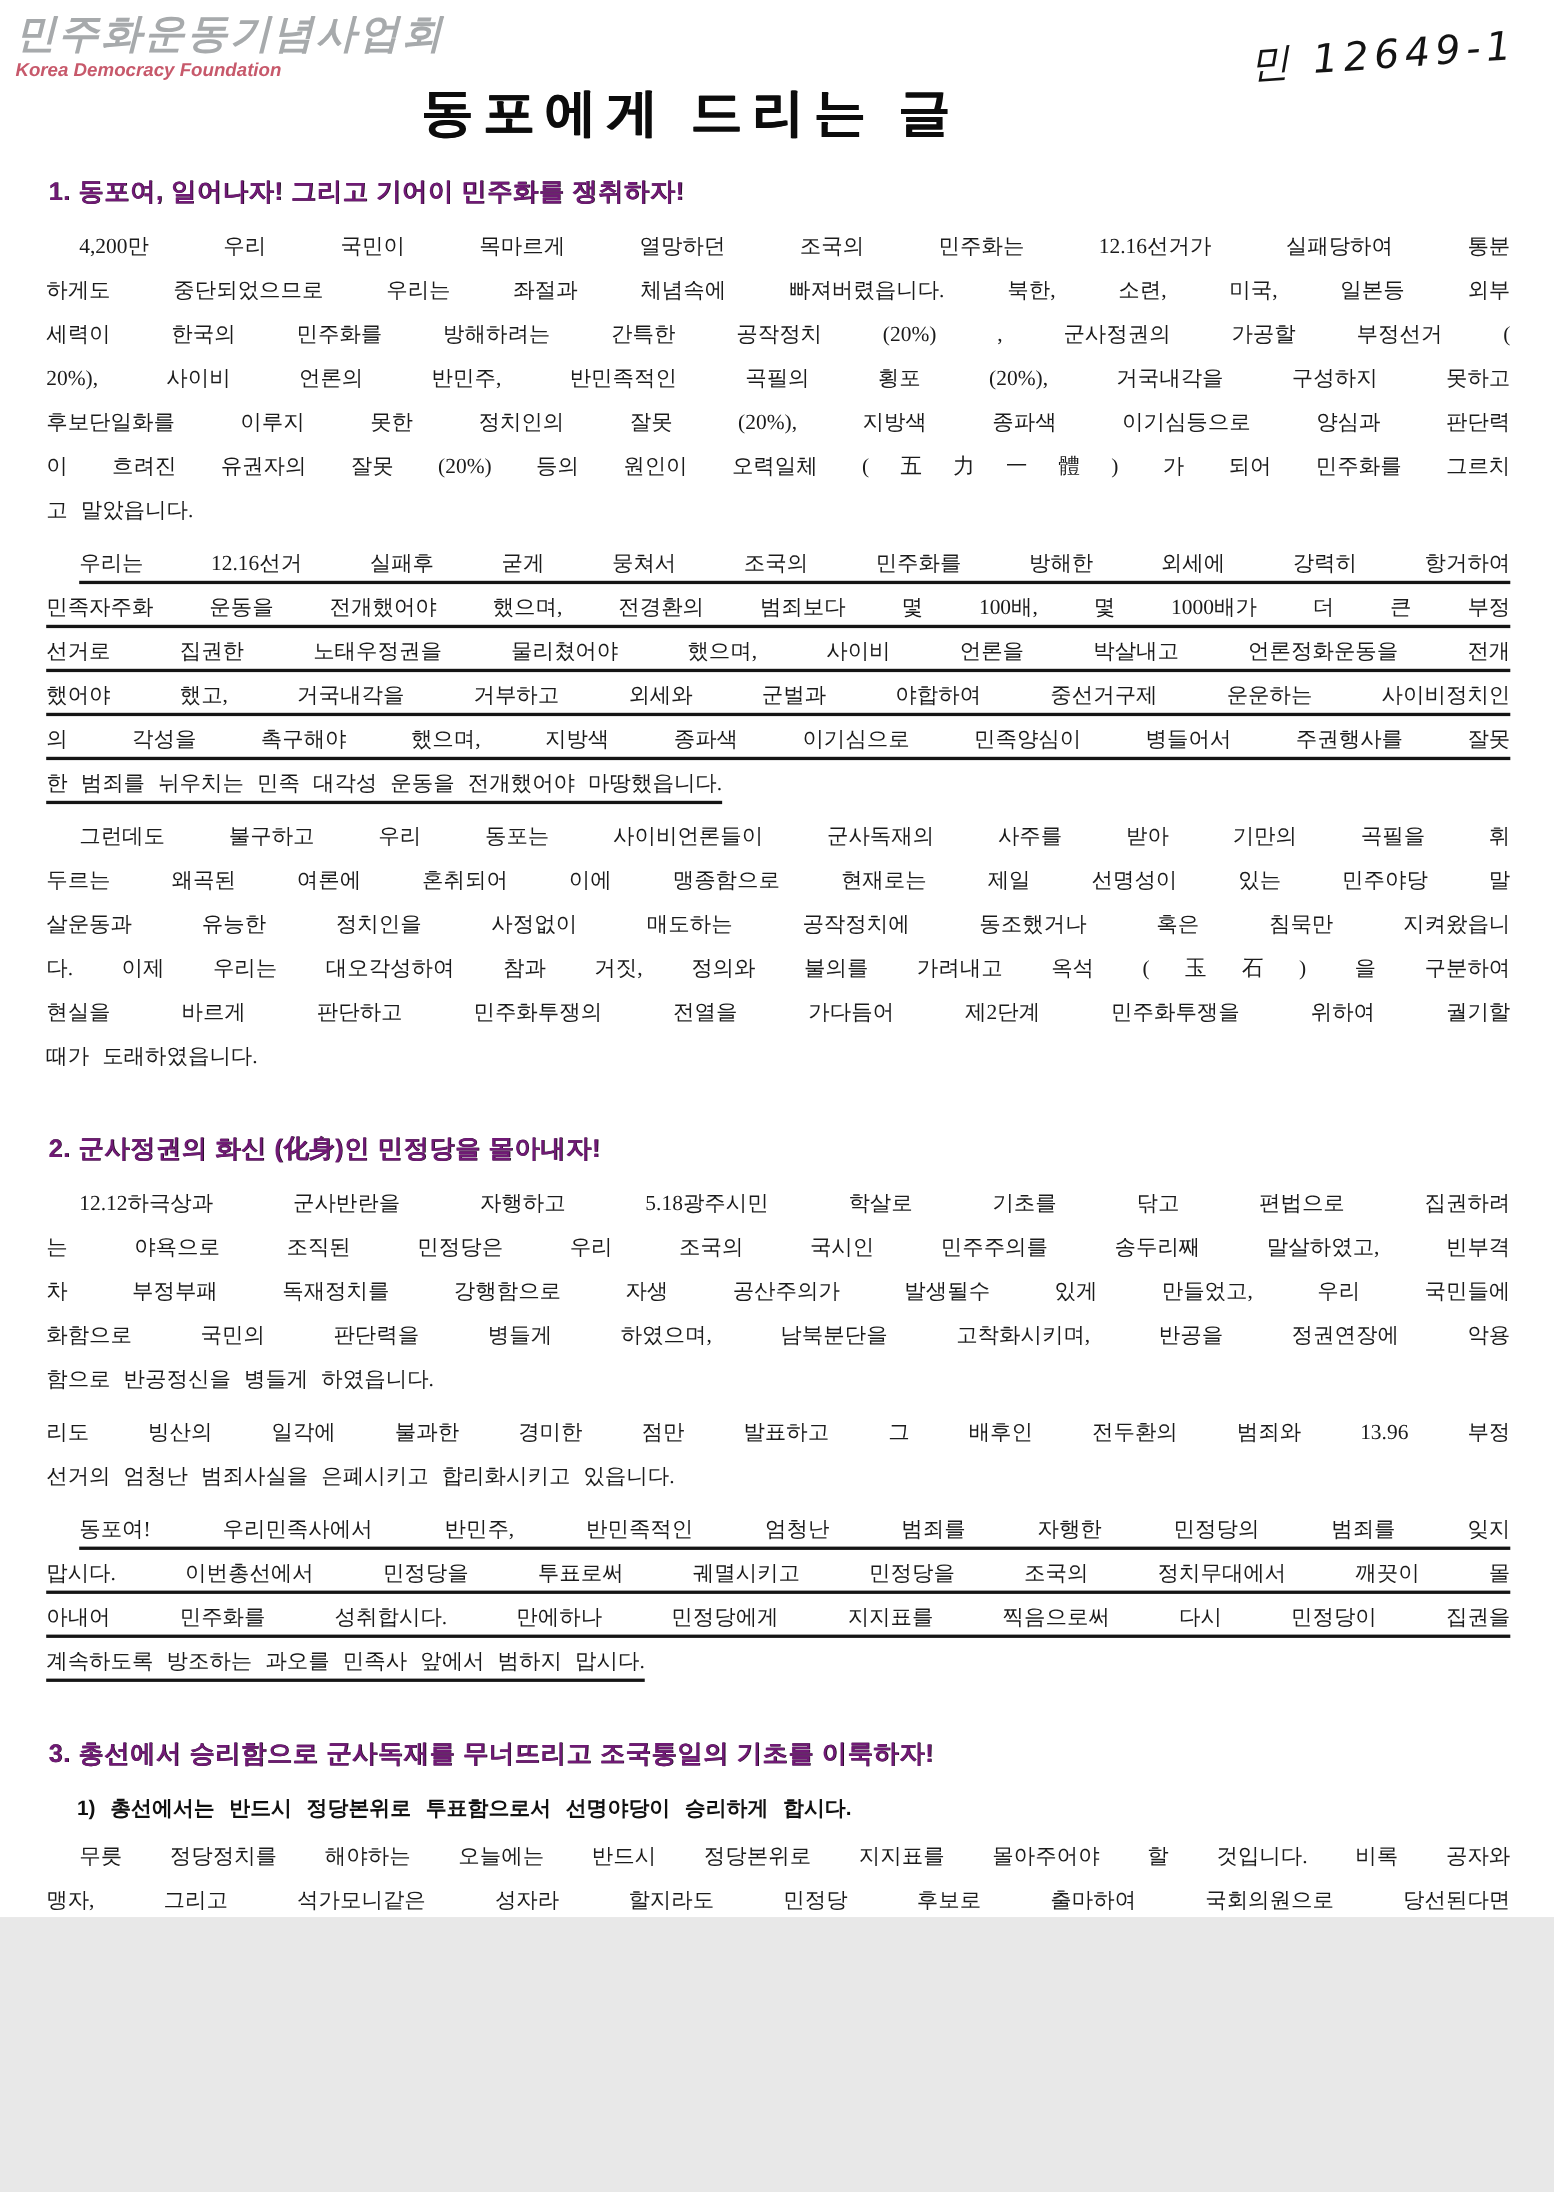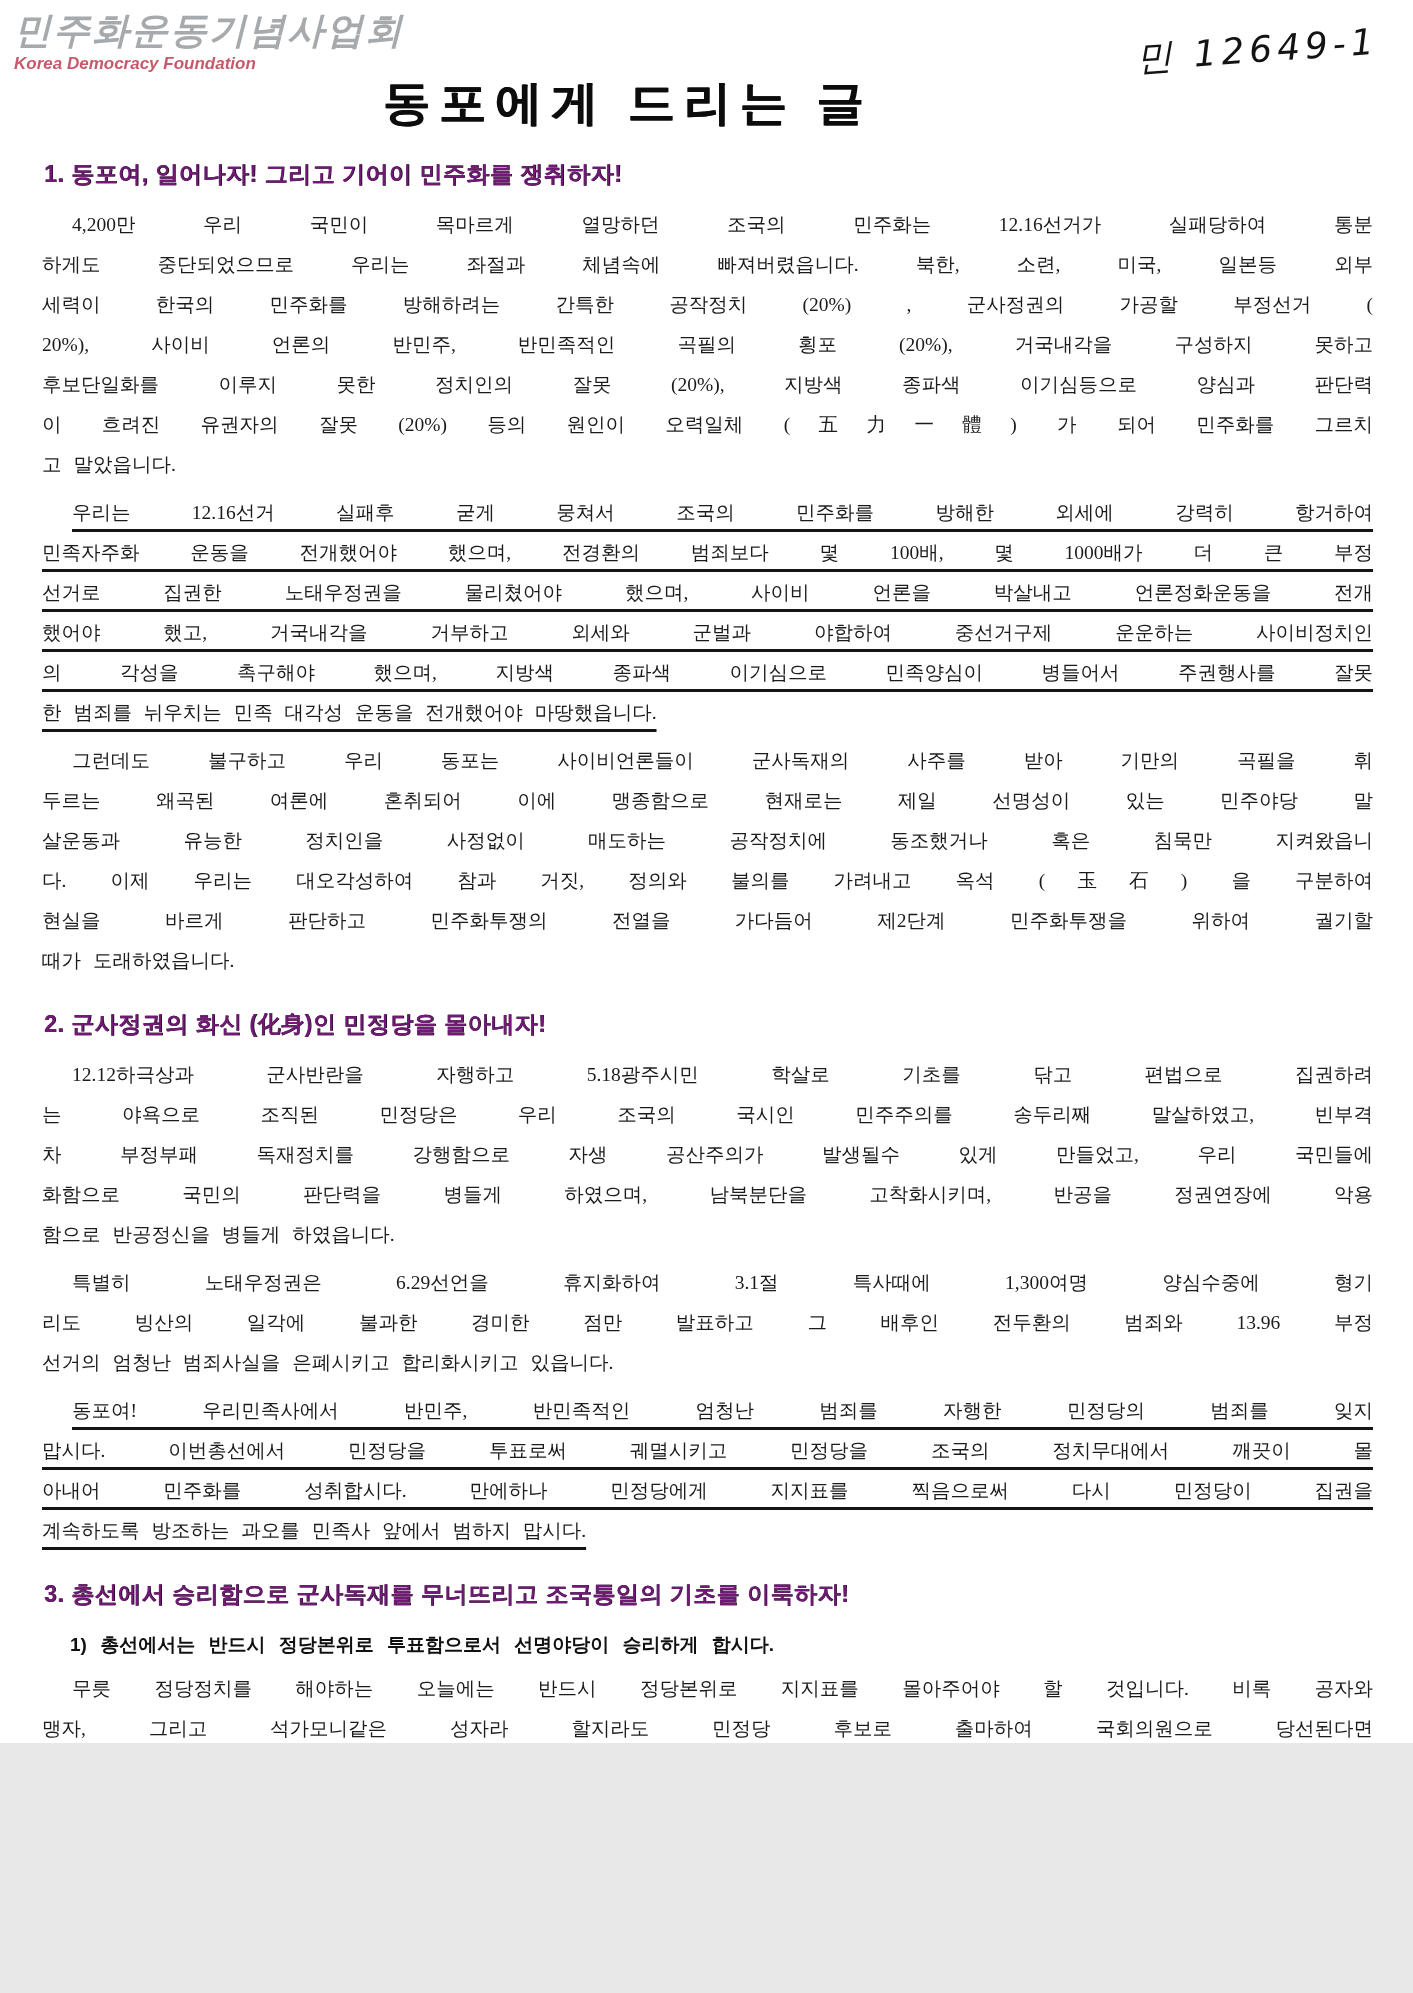--- a/index.html
+++ b/index.html
@@ -52,21 +52,21 @@
   
   h2.sec-h{
     font-family:"Liberation Sans","DejaVu Sans",sans-serif;
     font-weight:900;
     font-size:23px;line-height:30px;
     letter-spacing:0.5px;
     color:#701a75;
     margin:26px 0 16px 2px;
     text-shadow:0.6px 0 0 #0e0e0e;
   }
-  h2.sec-h.sp{margin-top:28px;}
+  h2.sec-h.sp{margin-top:48px;}
   .sub-h{
     font-family:"Liberation Sans","DejaVu Sans",sans-serif;
     font-weight:700;
     font-size:19px;line-height:40px;
     color:#101010;
     margin:14px 0 4px 0;
     text-indent:28px;
     word-spacing:8px;
   }
   
@@ -142,21 +142,20 @@
 
       <div class="para">
         <div class="line first">12.12하극상과 군사반란을 자행하고 5.18광주시민 학살로 기초를 닦고 편법으로 집권하려</div>
         <div class="line">는 야욕으로 조직된 민정당은 우리 조국의 국시인 민주주의를 송두리째 말살하였고, 빈부격</div>
         <div class="line">차 부정부패 독재정치를 강행함으로 자생 공산주의가 발생될수 있게 만들었고, 우리 국민들에</div>
         <div class="line">화함으로 국민의 판단력을 병들게 하였으며, 남북분단을 고착화시키며, 반공을 정권연장에 악용</div>
         <div class="line last">함으로 반공정신을 병들게 하였읍니다.</div>
       </div>
 
       <div class="para">
-        <div class="line first">특별히 노태우정권은 6.29선언을 휴지화하여 3.1절 특사때에 1,300여명 양심수중에 형기</div>
         <div class="line">리도 빙산의 일각에 불과한 경미한 점만 발표하고 그 배후인 전두환의 범죄와 13.96 부정</div>
         <div class="line last">선거의 엄청난 범죄사실을 은폐시키고 합리화시키고 있읍니다.</div>
       </div>
 
       <div class="para">
         <div class="line first u">동포여! 우리민족사에서 반민주, 반민족적인 엄청난 범죄를 자행한 민정당의 범죄를 잊지</div>
         <div class="line u">맙시다. 이번총선에서 민정당을 투표로써 궤멸시키고 민정당을 조국의 정치무대에서 깨끗이 몰</div>
         <div class="line u">아내어 민주화를 성취합시다. 만에하나 민정당에게 지지표를 찍음으로써 다시 민정당이 집권을</div>
         <div class="line last u">계속하도록 방조하는 과오를 민족사 앞에서 범하지 맙시다.</div>
       </div>

